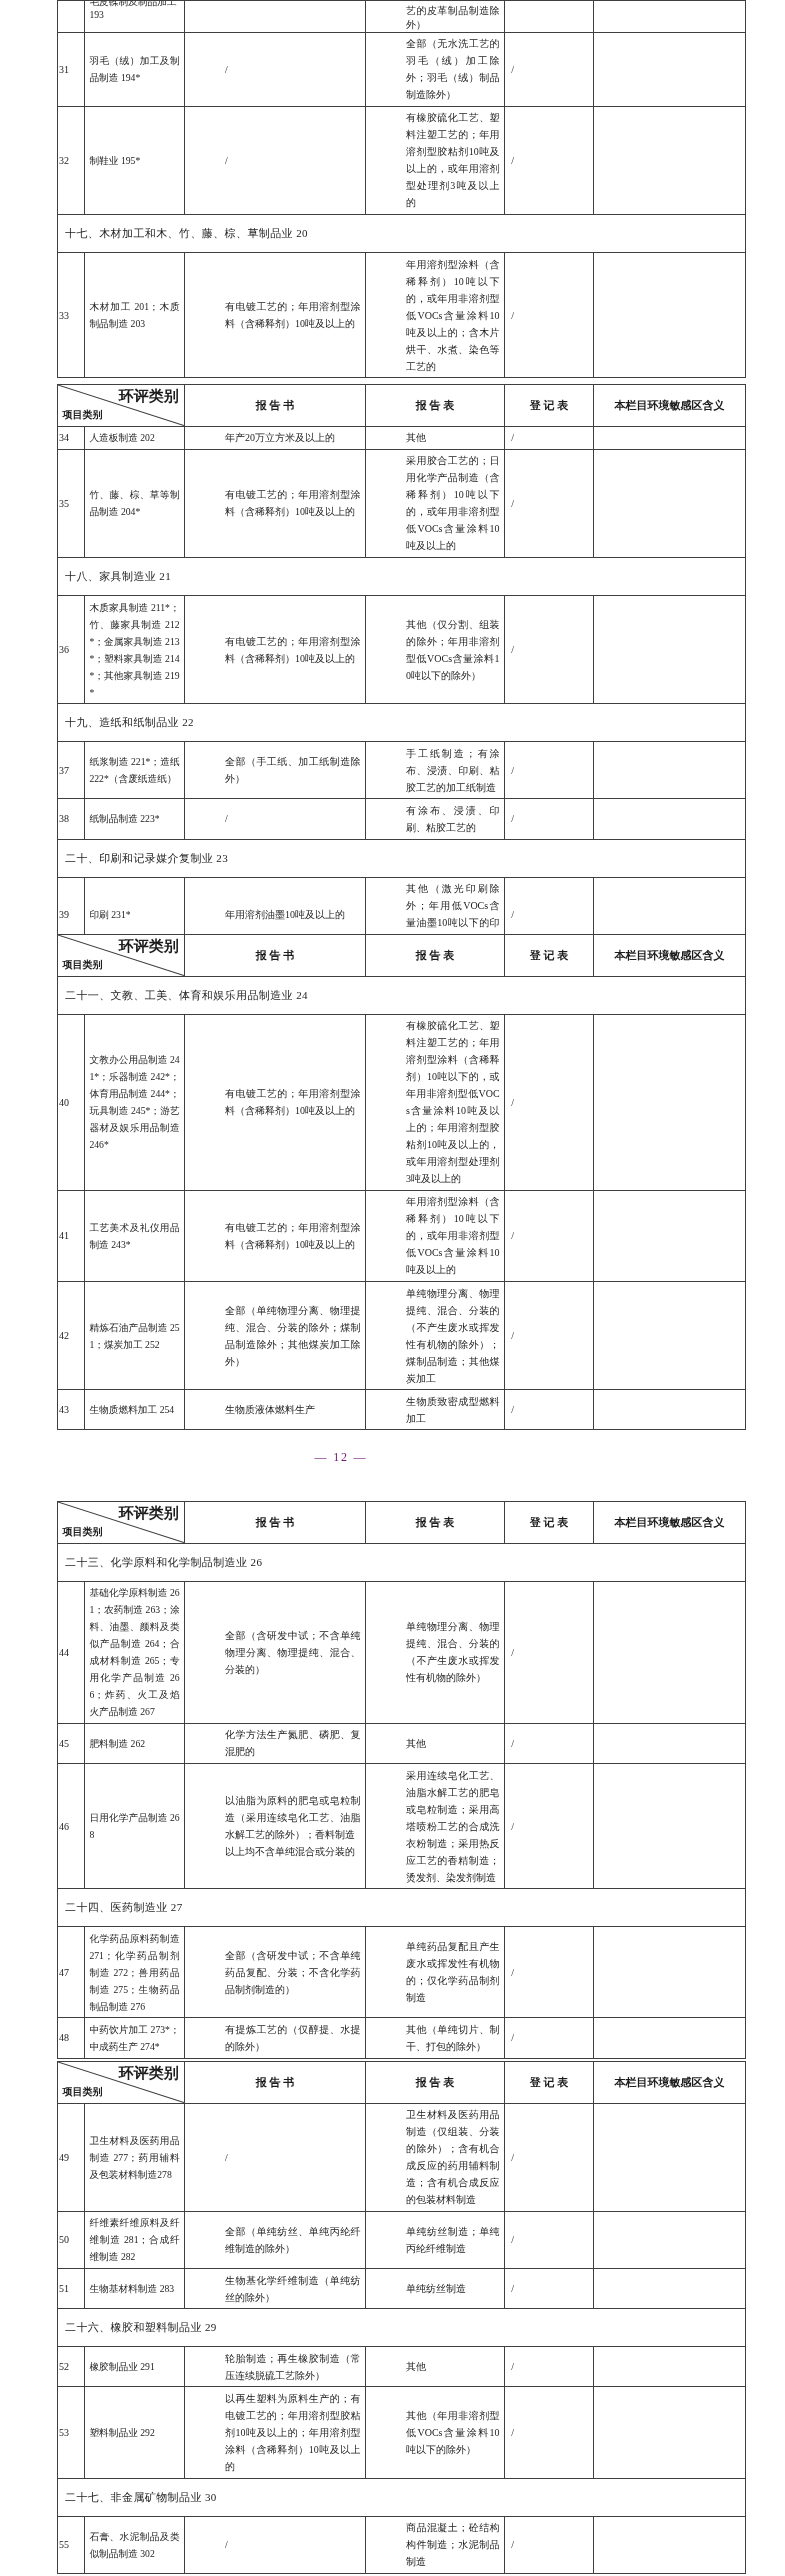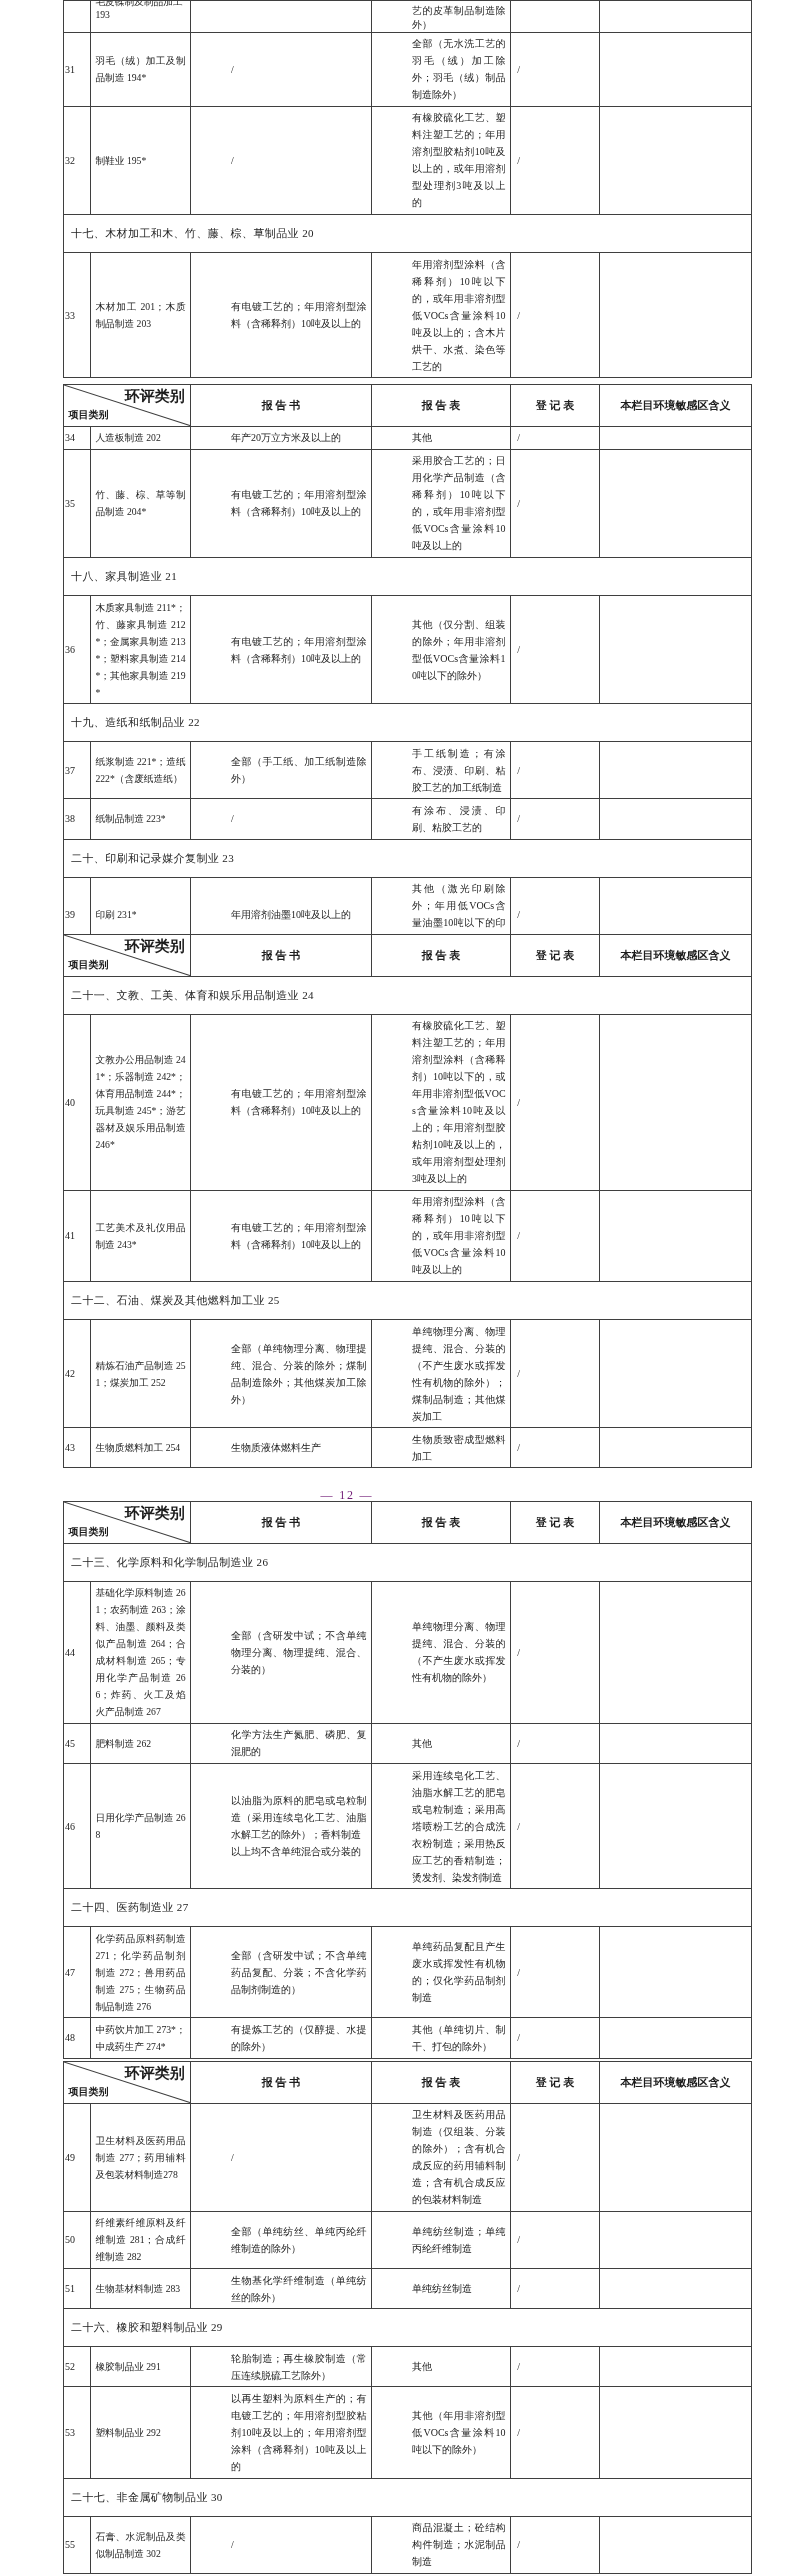--- a/index.html
+++ b/index.html
@@ -1,21 +1,21 @@
 <!DOCTYPE html>
 <html lang="zh" style="font-size:14px"><head>
 <meta charset="utf-8">
 <title>分类管理名录</title>
 <style>
   html,body{margin:0;padding:0;}
   body{
     width:786px;height:2576px;position:relative;background:#ffffff;
     font-family:"Liberation Serif","DejaVu Serif",serif;color:#1c1c1c;overflow:hidden;
   }
-  .page{position:absolute;left:13px;width:668px;}
+  .page{position:absolute;left:7px;width:668px;}
   table.tbl{
     margin-left:50px;width:688px;border-collapse:collapse;table-layout:fixed;
     border:1.8px solid #2e2e2e;background:#fff;
   }
   .page.first table.tbl{border-top:none;}
   th,td{
     border:0.9px solid #3f3f3f;font-size:10px;line-height:17px;
     vertical-align:middle;padding:2.6px 4.4px;word-break:break-all;
   }
   th.head{font-weight:bold;text-align:center;font-size:11px;height:37px;padding:1.8px;}
@@ -214,23 +214,20 @@
             <td class="c-sens"></td>
           </tr>
           <tr>
             <td class="c-num">41</td>
             <td class="c-cat">工艺美术及礼仪用品制造 243*</td>
             <td class="c-book">有电镀工艺的；年用溶剂型涂料（含稀释剂）10吨及以上的</td>
             <td class="c-form">年用溶剂型涂料（含稀释剂）10吨以下的，或年用非溶剂型低VOCs含量涂料10吨及以上的</td>
             <td class="c-reg">/</td>
             <td class="c-sens"></td>
           </tr>
-          <tr class="section">
-            <td colspan="6">二十二、石油、煤炭及其他燃料加工业 25</td>
-          </tr>
           <tr>
             <td class="c-num">42</td>
             <td class="c-cat">精炼石油产品制造 251；煤炭加工 252</td>
             <td class="c-book">全部（单纯物理分离、物理提纯、混合、分装的除外；煤制品制造除外；其他煤炭加工除外）</td>
             <td class="c-form">单纯物理分离、物理提纯、混合、分装的（不产生废水或挥发性有机物的除外）；煤制品制造；其他煤炭加工</td>
             <td class="c-reg">/</td>
             <td class="c-sens"></td>
           </tr>
           <tr>
             <td class="c-num">43</td>

